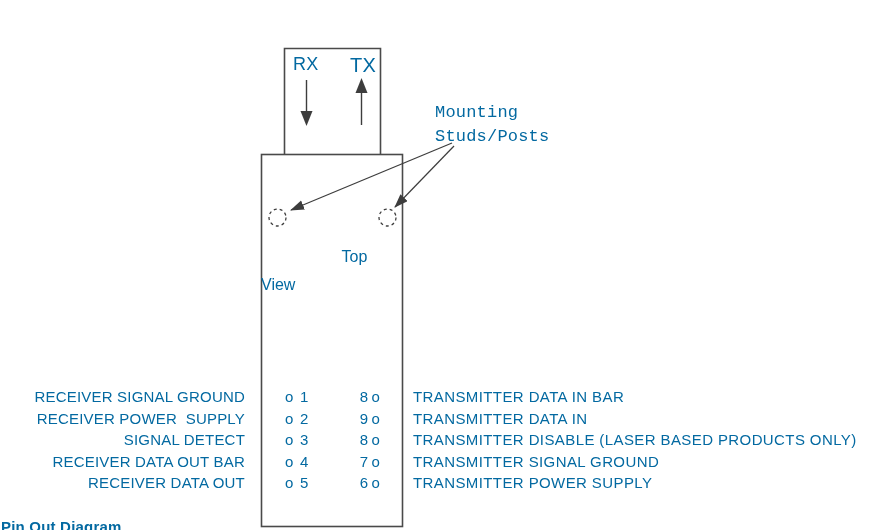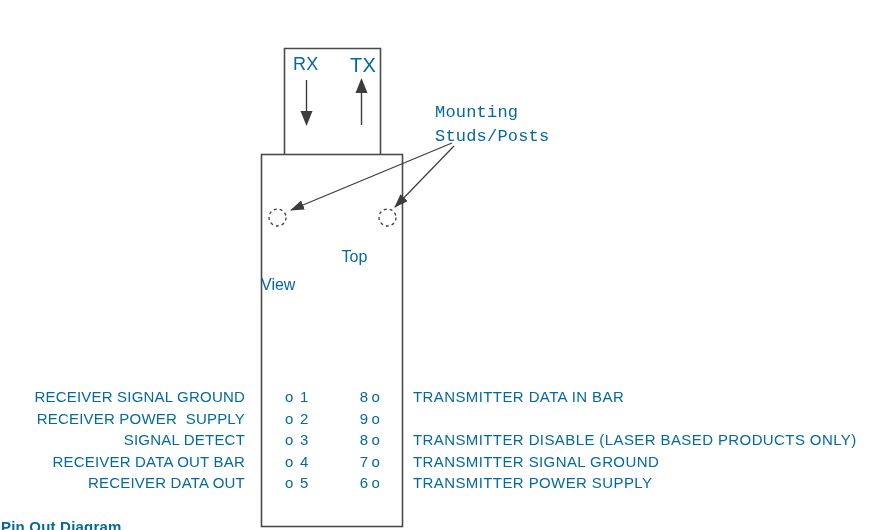--- a/index.html
+++ b/index.html
@@ -84,20 +84,21 @@
     <span class="pr-marker">o</span>
     <span class="pr-label">TRANSMITTER DATA IN BAR</span>
   </div>
 
   <div class="pin-row row-1">
     <span class="pl-label">RECEIVER POWER  SUPPLY</span>
     <span class="pl-marker">o</span>
     <span class="pl-num">2</span>
     <span class="pr-num">9</span>
     <span class="pr-marker">o</span>
+    <span class="pr-label">TRANSMITTER DATA IN</span>
   </div>
 
   <div class="pin-row row-2">
     <span class="pl-label">SIGNAL DETECT</span>
     <span class="pl-marker">o</span>
     <span class="pl-num">3</span>
     <span class="pr-num">8</span>
     <span class="pr-marker">o</span>
     <span class="pr-label">TRANSMITTER DISABLE (LASER BASED PRODUCTS ONLY)</span>
   </div>

